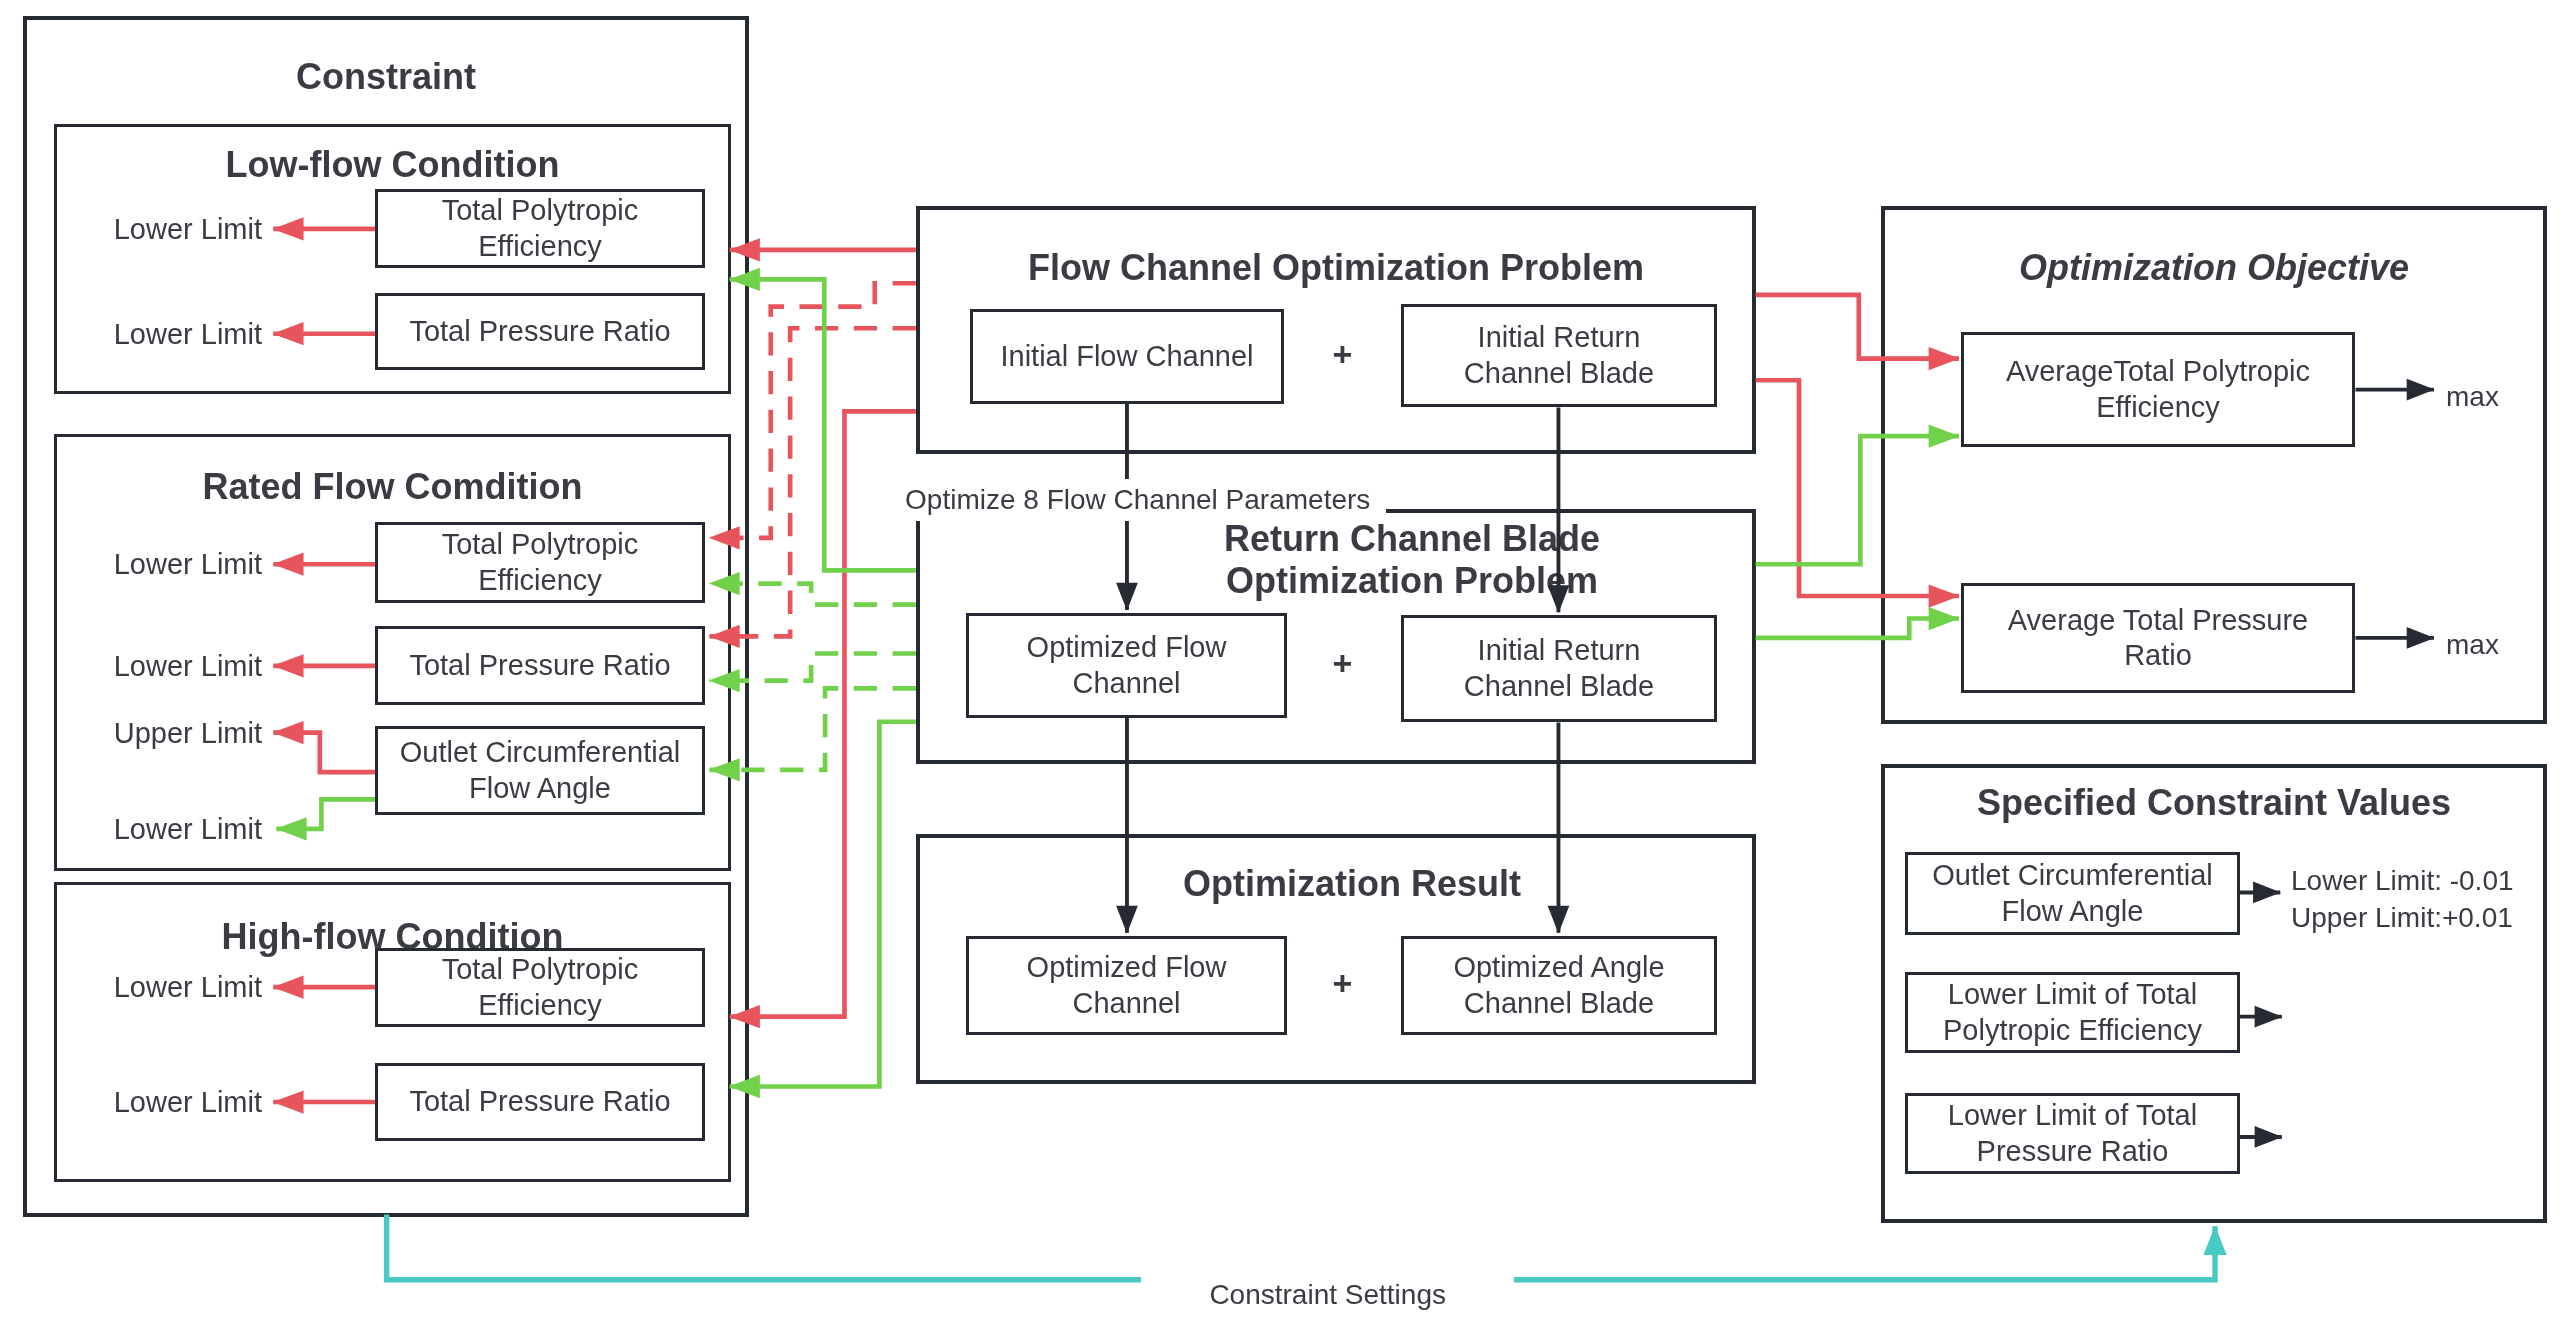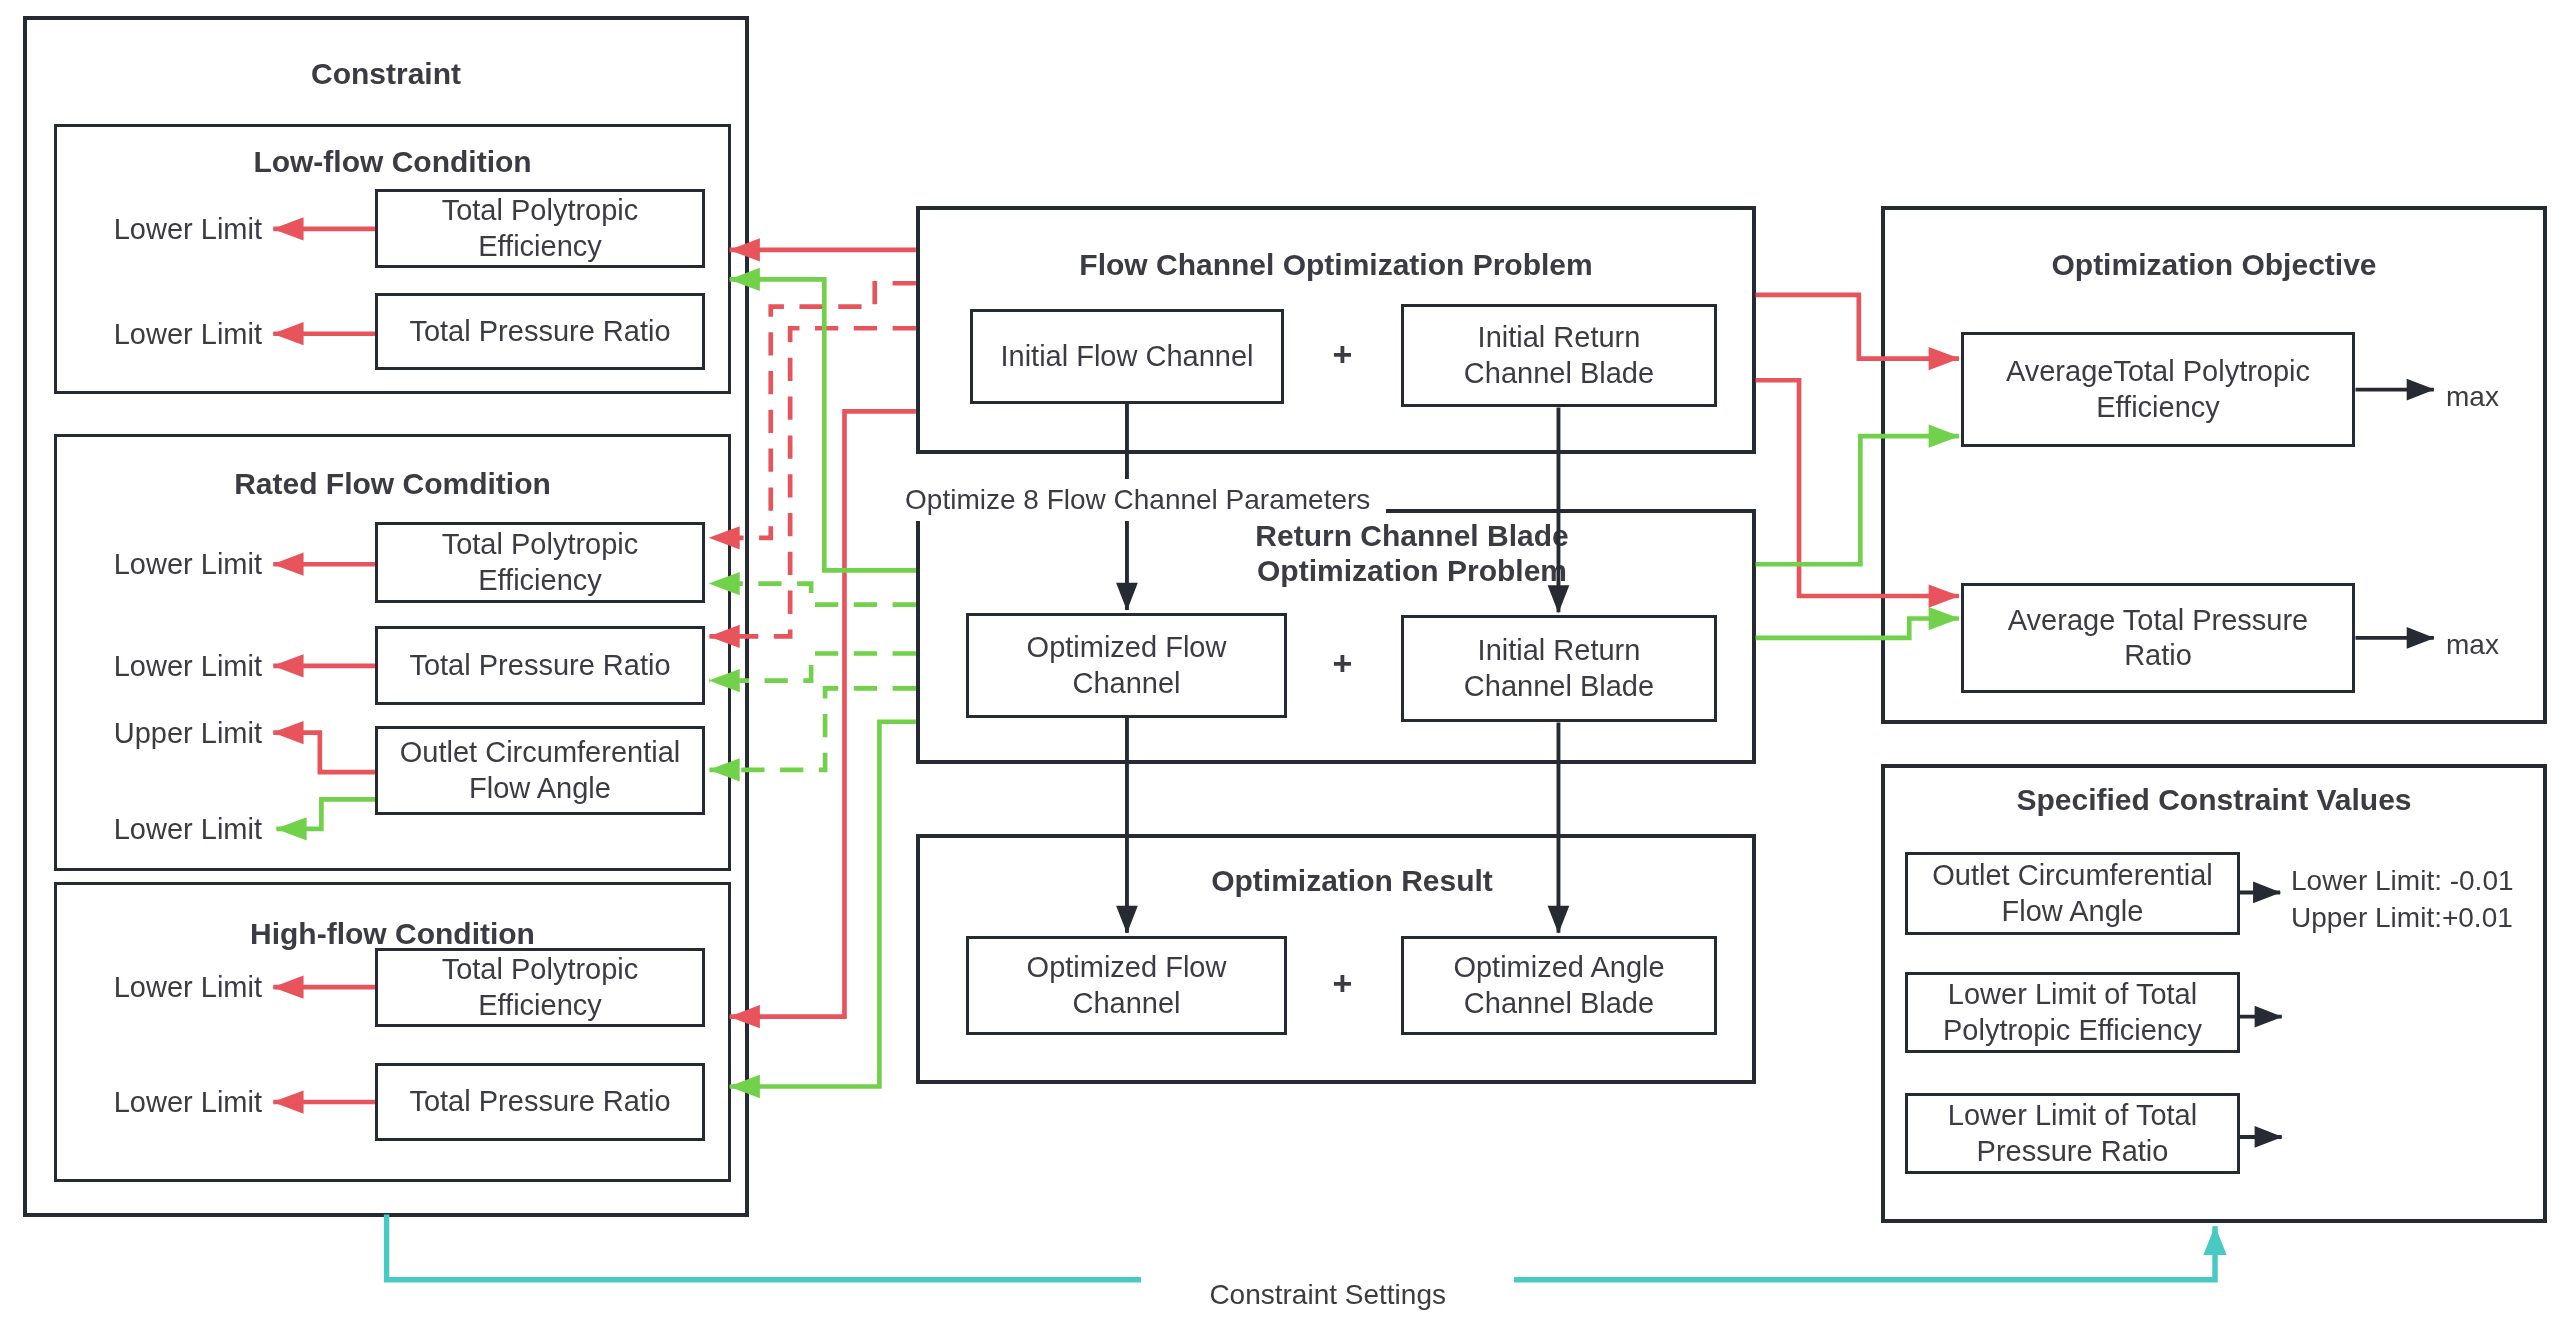--- a/index.html
+++ b/index.html
@@ -6,21 +6,21 @@
     --line:#262a32; --red:#e8545c; --green:#72d14b; --cyan:#48c9c3; --text:#3b3b44;
   }
   html,body{margin:0;padding:0;background:#fff;}
   body{width:2576px;height:1317px;font-family:"Liberation Sans",sans-serif;}
   #diagram{position:relative;width:2576px;height:1317px;background:#fff;overflow:hidden;}
   .panel{position:absolute;border:4.7px solid var(--line);background:#fff;box-sizing:border-box;}
   .section{position:absolute;border:3.9px solid var(--line);background:#fff;box-sizing:border-box;}
   .ibox{position:absolute;border:3.9px solid var(--line);background:#fff;box-sizing:border-box;
         display:flex;align-items:center;justify-content:center;text-align:center;
         font-size:29px;color:var(--text);white-space:pre-line;line-height:1.22;}
-  .ptitle{position:absolute;text-align:center;font-weight:bold;font-size:30px;color:var(--text);
+  .ptitle{position:absolute;text-align:center;font-weight:bold;font-size:36px;color:var(--text);
           white-space:pre-line;line-height:1.18;}
   .slabel{position:absolute;font-size:29px;color:var(--text);text-align:right;line-height:36px;height:36px;}
   .ftext{position:absolute;font-size:28px;color:var(--text);white-space:pre-line;line-height:1.32;margin-top:8px;}
   .plus{position:absolute;font-size:34px;font-weight:600;color:var(--text);text-align:center;}
   #wires{position:absolute;left:0;top:0;z-index:5;pointer-events:none;}
   #wires polyline{fill:none;}
   .w-red{stroke:var(--red);stroke-width:6;}
   .w-green{stroke:var(--green);stroke-width:6;}
   .w-black{stroke:var(--line);stroke-width:5;}
   .w-cyan{stroke:var(--cyan);stroke-width:7;}
@@ -47,21 +47,21 @@
   <div class="section" style="left:54px;top:882px;width:677px;height:300px;"></div>
 
   <div class="ptitle" style="left:23px;top:56px;width:726px;">Constraint</div>
   <div class="ptitle" style="left:54px;top:144px;width:677px;">Low-flow Condition</div>
   <div class="ptitle" style="left:54px;top:466px;width:677px;">Rated Flow Comdition</div>
   <div class="ptitle" style="left:54px;top:916px;width:677px;">High-flow Condition</div>
   <div class="ptitle" style="left:916px;top:247px;width:840px;">Flow Channel Optimization Problem</div>
   <div class="ptitle" style="left:916px;top:518px;width:992px;">Return Channel Blade
 Optimization Problem</div>
   <div class="ptitle" style="left:916px;top:863px;width:840px;padding-left:16px;">Optimization Result</div>
-  <div class="ptitle" style="left:1881px;top:247px;width:666px;">Optimization Objective</div>
+  <div class="ptitle" style="left:1881px;top:247px;width:666px;font-style:italic;">Optimization Objective</div>
   <div class="ptitle" style="left:1881px;top:782px;width:666px;">Specified Constraint Values</div>
 
   <div class="ibox" style="left:375px;top:189px;width:330px;height:79px;">Total Polytropic
 Efficiency</div>
   <div class="ibox" style="left:375px;top:293px;width:330px;height:77px;">Total Pressure Ratio</div>
   <div class="ibox" style="left:375px;top:522px;width:330px;height:81px;">Total Polytropic
 Efficiency</div>
   <div class="ibox" style="left:375px;top:626px;width:330px;height:79px;">Total Pressure Ratio</div>
   <div class="ibox" style="left:375px;top:726px;width:330px;height:89px;">Outlet Circumferential
 Flow Angle</div>

